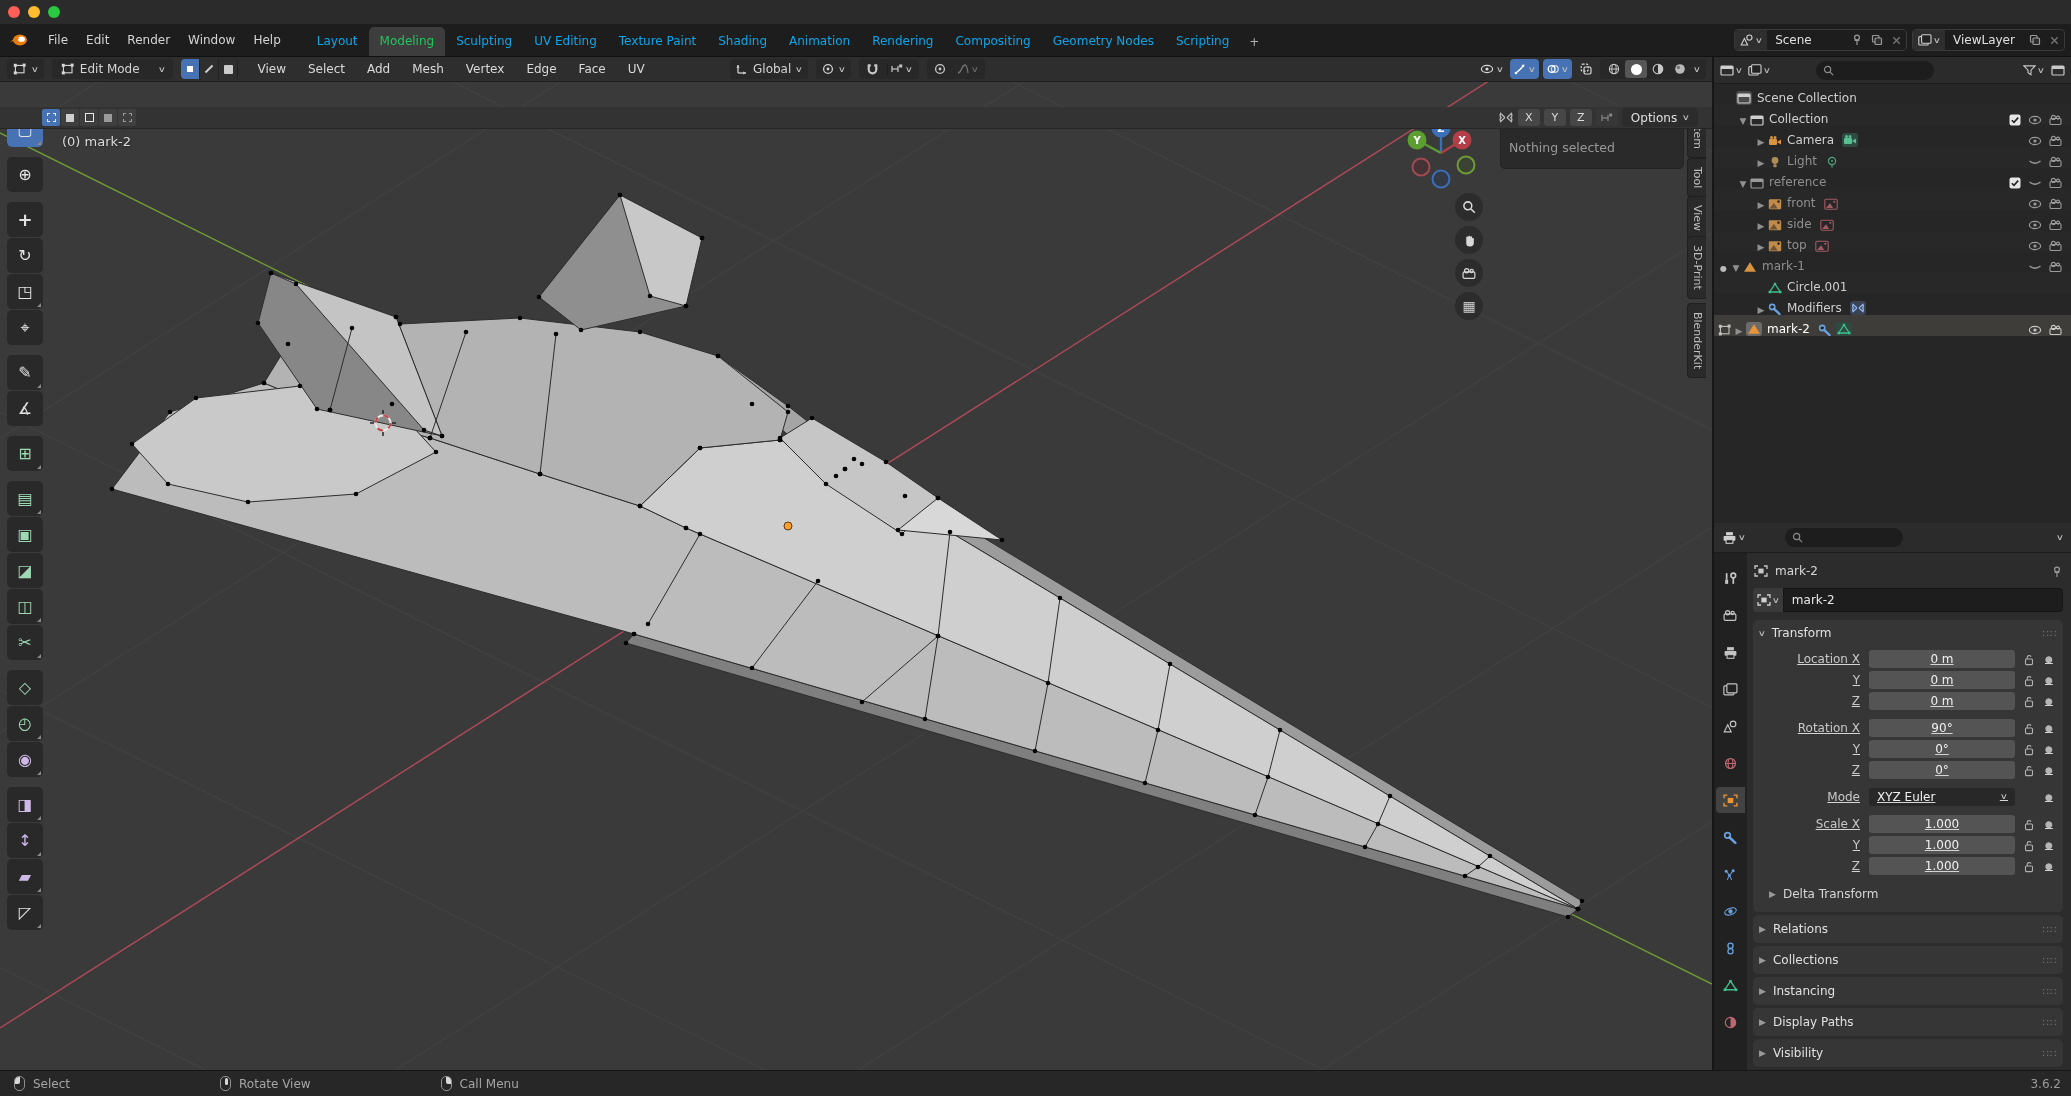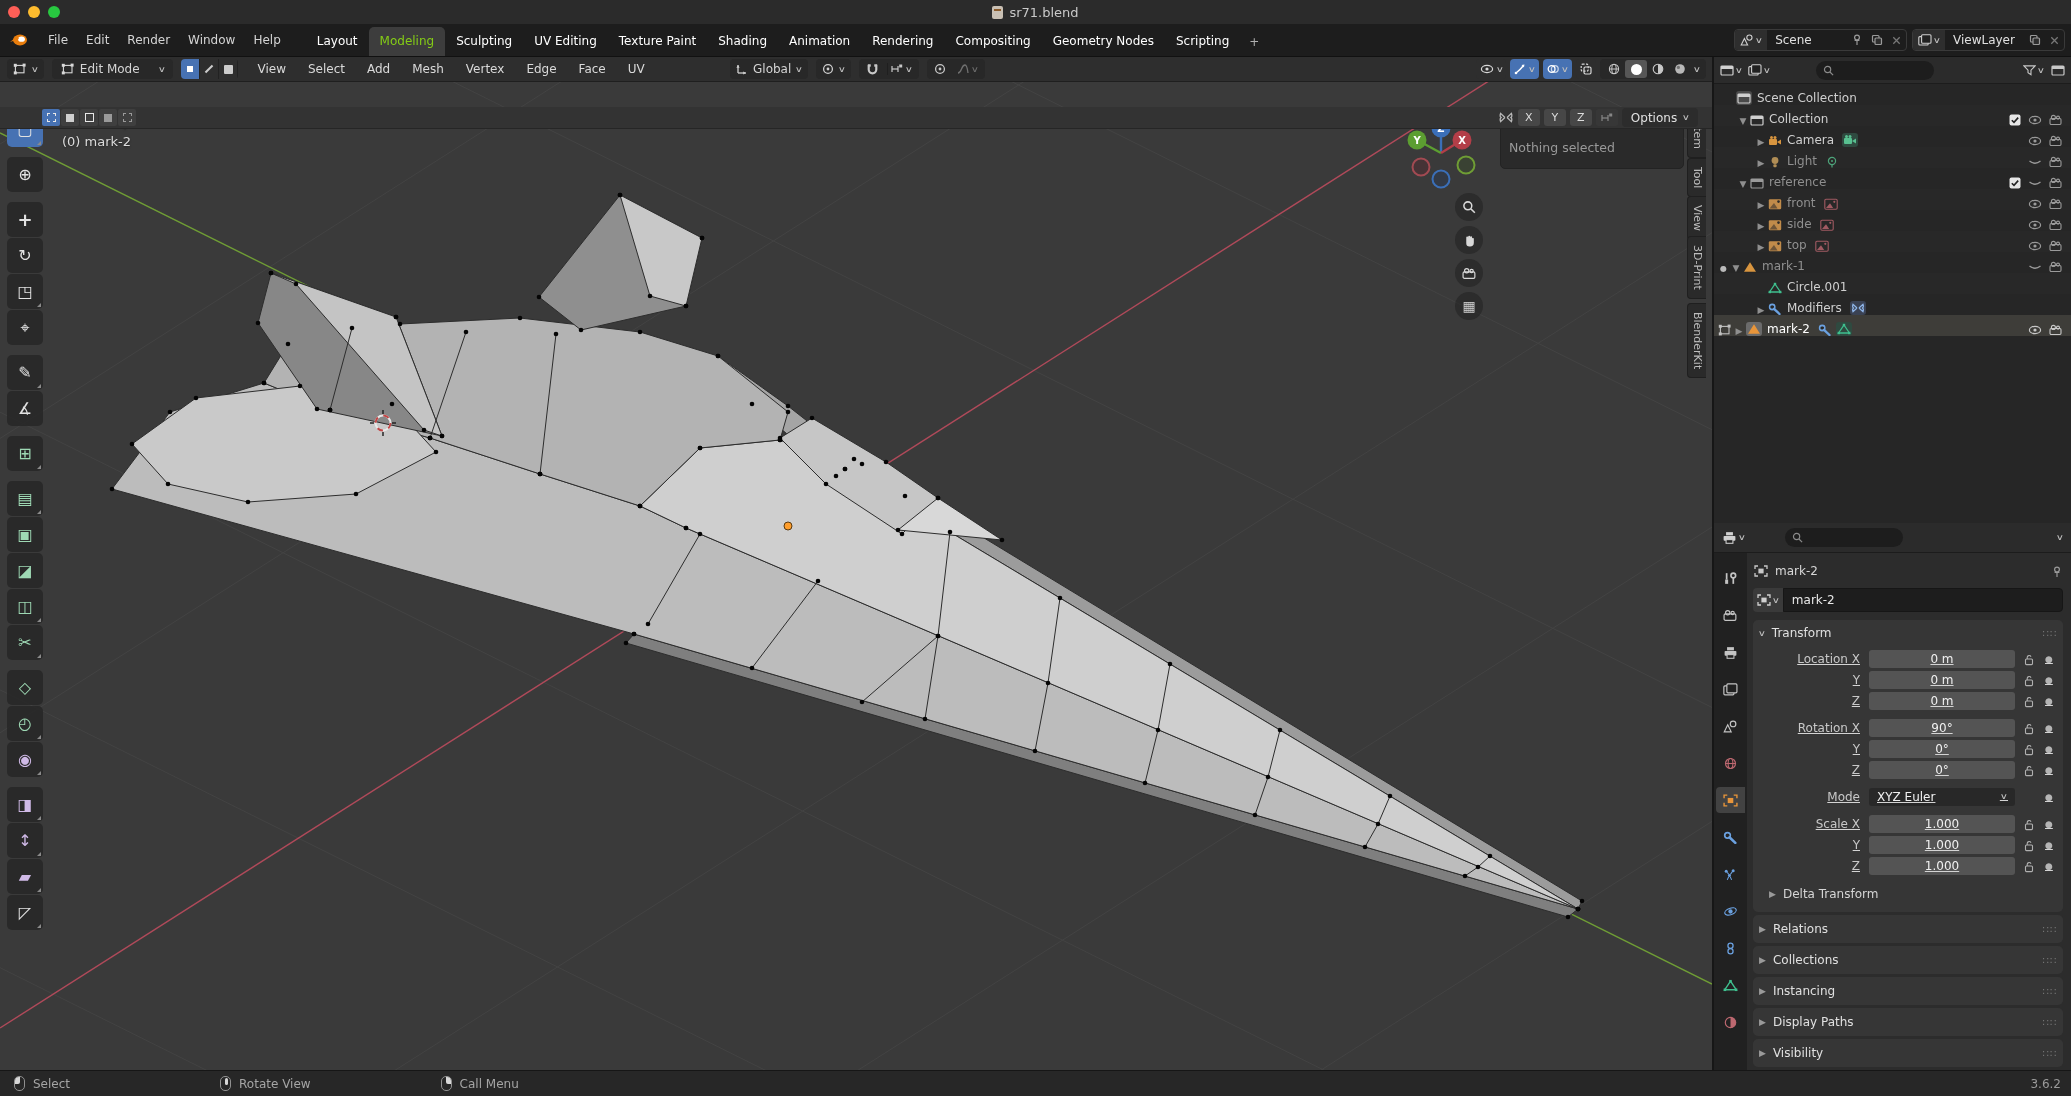--- a/index.html
+++ b/index.html
@@ -15,22 +15,22 @@
   #title-center .doc { display:inline-block; width:11px; height:13px; background:#c9c0b4;
     border-radius:2px; margin-right:6px; vertical-align:-2px; position:relative; }
   #title-center .doc:after { content:""; position:absolute; left:2px; top:3px; width:7px; height:2px; background:#8a5a2a; }
 
   
   #topbar { position:absolute; left:0; top:24px; width:2071px; height:33px; background:#1d1d1d;
     display:flex; align-items:center; border-bottom:1px solid #111; }
   #blender-logo { width:20px; height:14px; margin:0 10px 0 9px; }
   .menu-item { padding:4px 9px; color:#d4d4d4; border-radius:3px; cursor:default; }
   #ws-tabs { display:flex; margin-left:16px; align-items:flex-end; height:100%; }
-  .ws-tab { padding:7px 11px 8px; color:#ffffff; border-radius:5px 5px 0 0; font-size:12px; }
-  .ws-tab.active { background:#3d3d3d; color:#84cc16; }
+  .ws-tab { padding:7px 11px 8px; color:#0ea5e9; border-radius:5px 5px 0 0; font-size:12px; }
+  .ws-tab.active { background:#3d3d3d; color:#22c55e; }
   .ws-plus { padding:7px 9px; color:#b0b0b0; }
   #topbar-right { margin-left:auto; display:flex; gap:5px; padding-right:6px; }
   .id-widget { display:flex; align-items:center; background:#1d1d1d; border:1px solid #3a3a3a;
     border-radius:4px; height:22px; overflow:hidden; }
   .id-widget .icon-btn { background:#2e2e2e; height:100%; display:flex; align-items:center; padding:0 5px; gap:2px; }
   .id-widget .name { padding:0 8px; color:#e0e0e0; min-width:80px; }
   .id-widget .mini { padding:0 4px; color:#9a9a9a; display:flex; align-items:center; }
   .chev { font-size:8px; color:#bdbdbd; transform:scaleX(1.4); display:inline-block; }
 
   svg.i { display:inline-block; vertical-align:middle; }
@@ -349,23 +349,20 @@
     <symbol id="i-hand" viewBox="0 0 12 12">
         <path d="M3 6 V3.2 a0.9 0.9 0 0 1 1.8 0 V2.4 a0.9 0.9 0 0 1 1.8 0 V3 a0.9 0.9 0 0 1 1.8 0 v1 a0.9 0.9 0 0 1 1.6.6 V8 a3.5 3.5 0 0 1 -3.5 3.5 H6 A3 3 0 0 1 3 8.5 Z" fill="currentColor"></path>
       </symbol>
   </defs>
 </svg>
 
 <div id="titlebar">
   <span class="tlight" style="background:#ff5f57"></span>
   <span class="tlight" style="background:#febc2e"></span>
   <span class="tlight" style="background:#28c840"></span>
-  <div id="title-center">
-    <span class="doc"></span><span>sr71.blend</span>
-  </div>
 </div>
 
 <div id="topbar">
   <svg id="blender-logo" viewBox="0 0 20 14">
     <ellipse cx="11" cy="7" rx="7" ry="5.4" fill="#e87d0d"></ellipse>
     <ellipse cx="12.5" cy="6.2" rx="3.4" ry="2.6" fill="#fff"></ellipse>
     <path d="M1 9 L8 3.5 L10 6 Z" fill="#e87d0d"></path>
   </svg>
   <span class="menu-item">File</span>
   <span class="menu-item">Edit</span>

